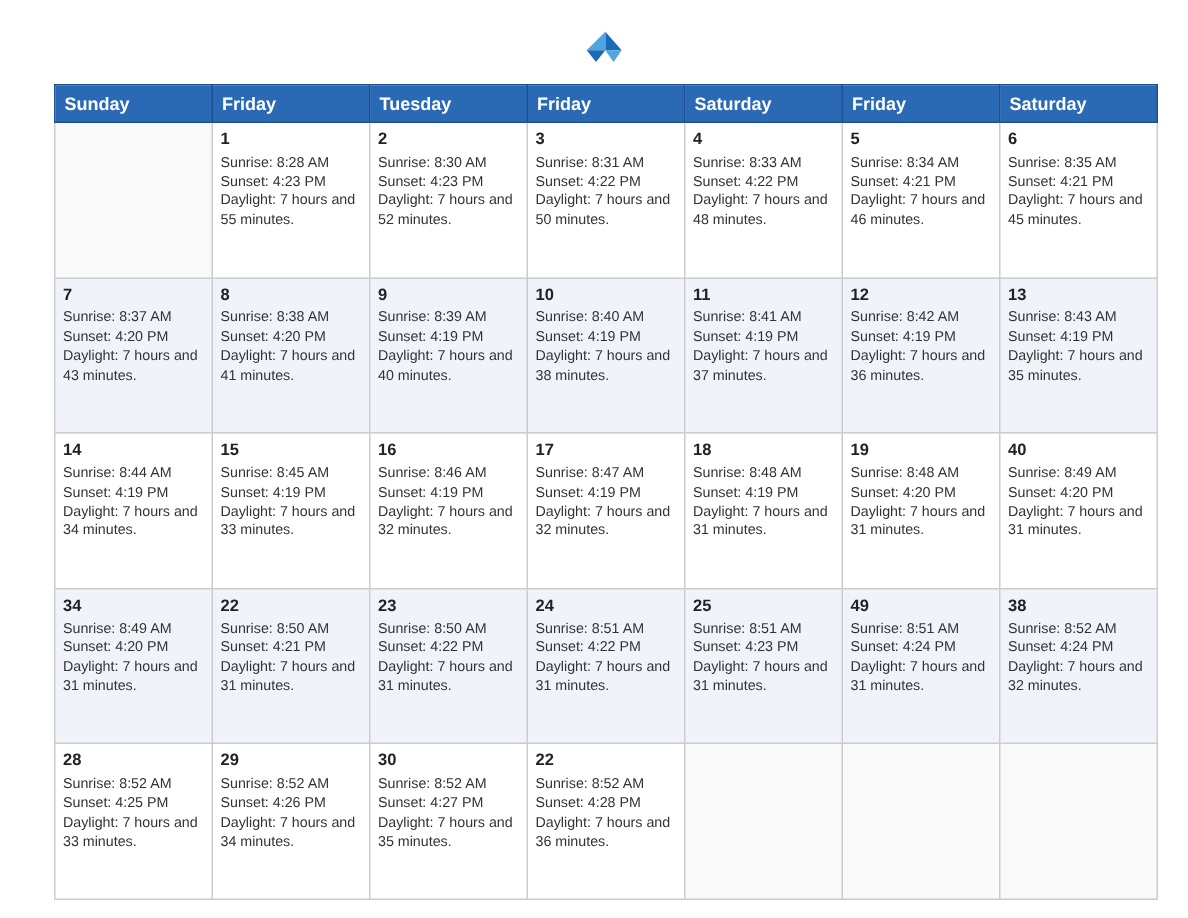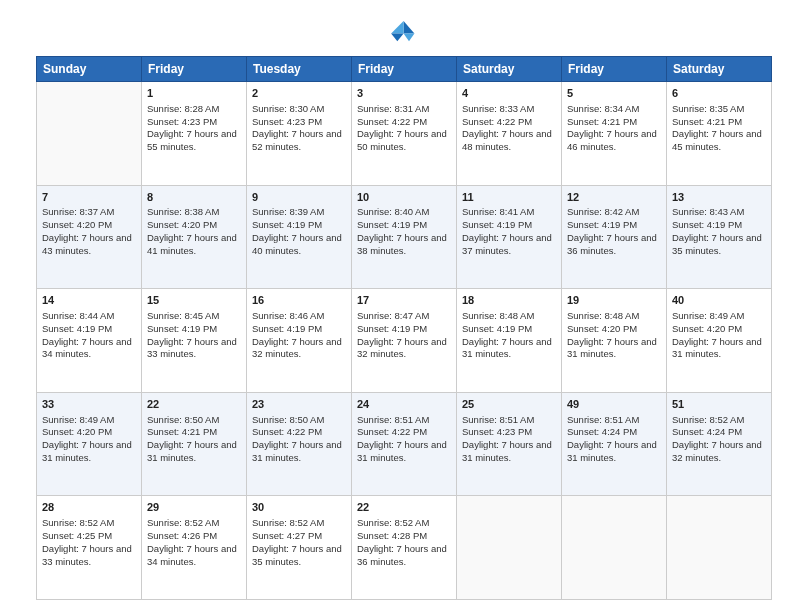--- a/index.html
+++ b/index.html
@@ -151,27 +151,27 @@
         <tr>
           <td><span class="day-num">14</span><span>Sunrise: 8:44 AM<br>Sunset: 4:19 PM<br>Daylight: 7 hours and 34 minutes.</span></td>
           <td><span class="day-num">15</span><span>Sunrise: 8:45 AM<br>Sunset: 4:19 PM<br>Daylight: 7 hours and 33 minutes.</span></td>
           <td><span class="day-num">16</span><span>Sunrise: 8:46 AM<br>Sunset: 4:19 PM<br>Daylight: 7 hours and 32 minutes.</span></td>
           <td><span class="day-num">17</span><span>Sunrise: 8:47 AM<br>Sunset: 4:19 PM<br>Daylight: 7 hours and 32 minutes.</span></td>
           <td><span class="day-num">18</span><span>Sunrise: 8:48 AM<br>Sunset: 4:19 PM<br>Daylight: 7 hours and 31 minutes.</span></td>
           <td><span class="day-num">19</span><span>Sunrise: 8:48 AM<br>Sunset: 4:20 PM<br>Daylight: 7 hours and 31 minutes.</span></td>
           <td><span class="day-num">40</span><span>Sunrise: 8:49 AM<br>Sunset: 4:20 PM<br>Daylight: 7 hours and 31 minutes.</span></td>
         </tr>
         <tr class="row-alt">
-          <td><span class="day-num">33</span><span>Sunrise: 8:49 AM<br>Sunset: 4:20 PM<br>Daylight: 7 hours and 31 minutes.</span></td>
+          <td><span class="day-num">34</span><span>Sunrise: 8:49 AM<br>Sunset: 4:20 PM<br>Daylight: 7 hours and 31 minutes.</span></td>
           <td><span class="day-num">22</span><span>Sunrise: 8:50 AM<br>Sunset: 4:21 PM<br>Daylight: 7 hours and 31 minutes.</span></td>
           <td><span class="day-num">23</span><span>Sunrise: 8:50 AM<br>Sunset: 4:22 PM<br>Daylight: 7 hours and 31 minutes.</span></td>
           <td><span class="day-num">24</span><span>Sunrise: 8:51 AM<br>Sunset: 4:22 PM<br>Daylight: 7 hours and 31 minutes.</span></td>
           <td><span class="day-num">25</span><span>Sunrise: 8:51 AM<br>Sunset: 4:23 PM<br>Daylight: 7 hours and 31 minutes.</span></td>
           <td><span class="day-num">49</span><span>Sunrise: 8:51 AM<br>Sunset: 4:24 PM<br>Daylight: 7 hours and 31 minutes.</span></td>
-          <td><span class="day-num">51</span><span>Sunrise: 8:52 AM<br>Sunset: 4:24 PM<br>Daylight: 7 hours and 32 minutes.</span></td>
+          <td><span class="day-num">38</span><span>Sunrise: 8:52 AM<br>Sunset: 4:24 PM<br>Daylight: 7 hours and 32 minutes.</span></td>
         </tr>
         <tr>
           <td><span class="day-num">28</span><span>Sunrise: 8:52 AM<br>Sunset: 4:25 PM<br>Daylight: 7 hours and 33 minutes.</span></td>
           <td><span class="day-num">29</span><span>Sunrise: 8:52 AM<br>Sunset: 4:26 PM<br>Daylight: 7 hours and 34 minutes.</span></td>
           <td><span class="day-num">30</span><span>Sunrise: 8:52 AM<br>Sunset: 4:27 PM<br>Daylight: 7 hours and 35 minutes.</span></td>
           <td><span class="day-num">22</span><span>Sunrise: 8:52 AM<br>Sunset: 4:28 PM<br>Daylight: 7 hours and 36 minutes.</span></td>
           <td class="empty"></td>
           <td class="empty"></td>
           <td class="empty"></td>
         </tr>

